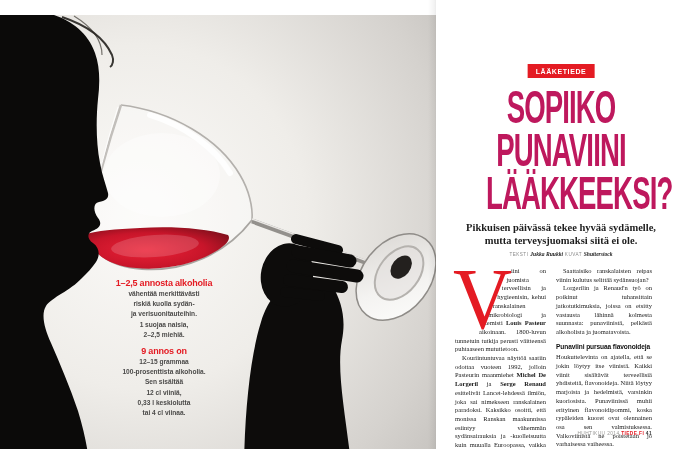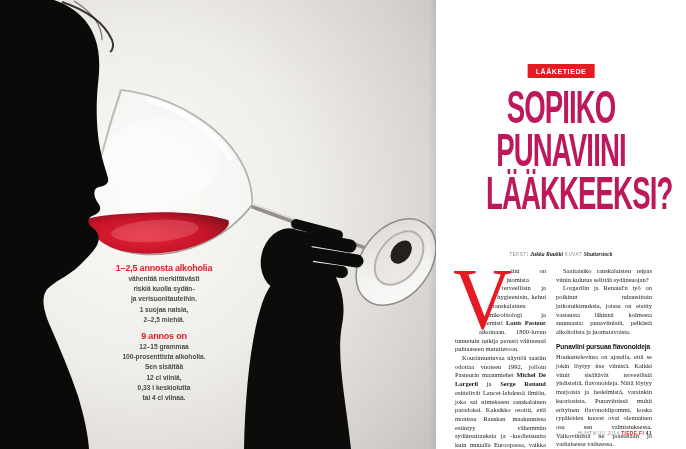--- a/index.html
+++ b/index.html
@@ -1,19 +1,19 @@
 <!DOCTYPE html>
 <html><head>
 <meta charset="utf-8">
 <style>
   html,body{margin:0;padding:0;background:#ffffff;}
   .spread{position:relative;width:686px;height:449px;overflow:hidden;background:#fff;
           font-family:"Liberation Serif",serif;}
   
-  .photo-page{position:absolute;left:0;top:0;width:436px;height:366px;padding-left:19px;}
+  .photo-page{position:absolute;left:0;top:15px;width:436px;height:366px;padding-left:19px;}
   .photo-page svg{position:absolute;left:0;top:0;}
   .caption{position:absolute;left:104px;top:263px;width:120px;text-align:center;
            font-family:"Liberation Sans",sans-serif;}
   .cap-title{color:#e41b23;font-weight:bold;font-size:9px;letter-spacing:-0.2px;line-height:11px;}
   .cap-line{display:block;color:#4b4a49;font-weight:bold;font-size:6.6px;line-height:10.2px;}
   .cap-gap{height:6px;}
   
   .article-page{position:absolute;left:436px;top:0;width:250px;height:449px;background:#ffffff;}
   .spine{position:absolute;left:428px;top:0;width:16px;height:449px;
          background:linear-gradient(to right,rgba(0,0,0,0) 0%,rgba(0,0,0,0.06) 45%,rgba(0,0,0,0.10) 52%,rgba(0,0,0,0) 100%);}
@@ -146,20 +146,24 @@
   <div class="article-page">
 
     <div class="kicker">LÄÄKETIEDE</div>
 
     <div class="headline">
       <div class="hl-line">SOPIIKO</div>
       <div class="hl-line">PUNAVIINI</div>
       <div class="hl-line">LÄÄKKEEKSI?</div>
     </div>
 
+    <div class="standfirst">
+      <div>Pikkuisen päivässä tekee hyvää sydämelle,</div>
+      <div>mutta terveysjuomaksi siitä ei ole.</div>
+    </div>
 
     <div class="byline">
       <span>TEKSTI</span>
       <b>Jukka Ruukki</b>
       <span>KUVAT</span>
       <b>Shutterstock</b>
     </div>
 
     <div class="body-cols">
       <div class="bcol bcol-1">

